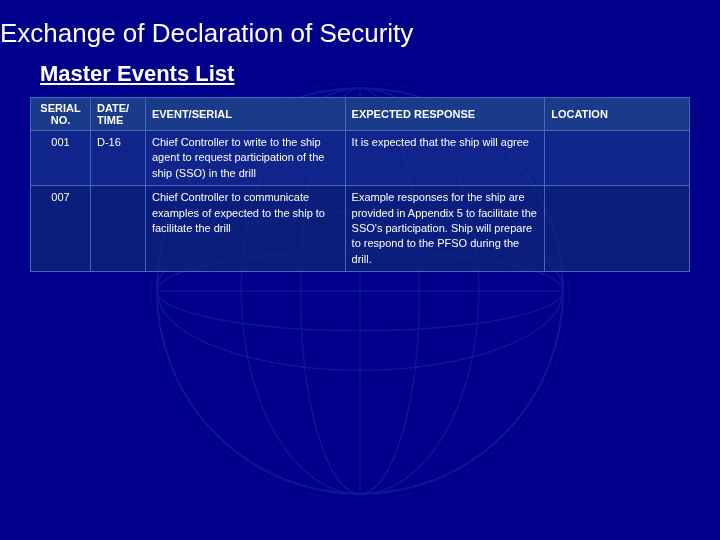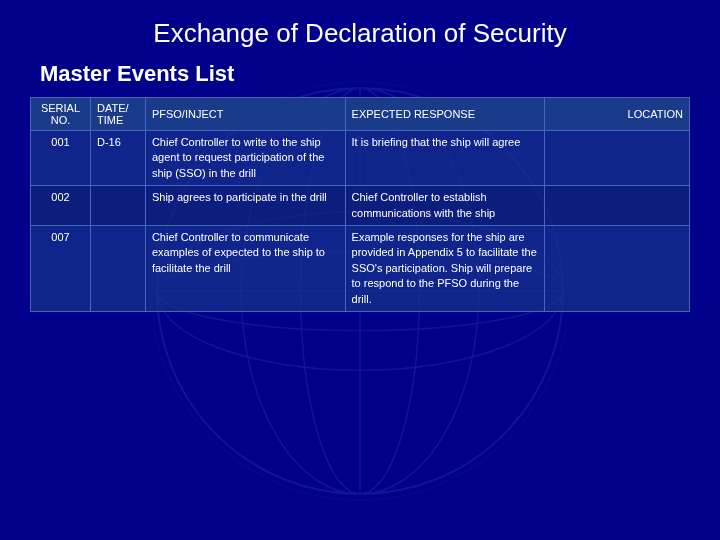--- a/index.html
+++ b/index.html
@@ -19,34 +19,34 @@
       transform: translate(-50%, -45%);
       width: 420px;
       height: 420px;
       border-radius: 50%;
       border: 2px solid rgba(100, 140, 200, 0.3);
       opacity: 0.15;
       pointer-events: none;
     }
 
     .page-title {
-      text-align: center;
       color: #ffffff;
       font-size: 26px;
       font-weight: normal;
       padding: 18px 0 8px 0;
       position: relative;
       z-index: 2;
     }
 
     .section-title {
       color: #ffffff;
       font-size: 22px;
       font-weight: bold;
       padding: 4px 40px 10px 40px;
+      text-decoration: underline;
       position: relative;
       z-index: 2;
     }
 
     .table-container {
       margin: 0 30px;
       position: relative;
       z-index: 2;
     }
 
@@ -58,21 +58,21 @@
 
     thead tr {
       background-color: #1a3a8a;
     }
 
     thead th {
       color: #ffffff;
       border: 1px solid #4466bb;
       padding: 4px 6px;
       text-align: left;
-      font-weight: normal;
+      font-weight: bold;
       font-size: 11px;
     }
 
     tbody tr {
       background-color: rgba(20, 50, 140, 0.75);
       margin-left: 28px;
     }
 
     tbody tr:nth-child(even) {
       background-color: rgba(15, 40, 120, 0.75);
@@ -84,21 +84,21 @@
       padding: 4px 6px;
       vertical-align: top;
       font-size: 11px;
       line-height: 1.4;
     }
 
     .col-serial { width: 60px; text-align: center; }
     .col-date { width: 55px; }
     .col-event { width: 200px; }
     .col-response { width: 200px; }
-    .col-location { width: 145px; text-align: right; }
+    .col-location { width: 145px; }
   </style>
 </head>
 <body>
 
 <svg class="globe-bg" style="position:absolute;top:50%;left:50%;transform:translate(-50%,-45%);width:420px;height:420px;opacity:0.12;z-index:1;pointer-events:none;" viewBox="0 0 420 420">
   <circle cx="210" cy="210" r="205" fill="none" stroke="#88aadd" stroke-width="2"></circle>
   <ellipse cx="210" cy="210" rx="120" ry="205" fill="none" stroke="#88aadd" stroke-width="1.5"></ellipse>
   <ellipse cx="210" cy="210" rx="60" ry="205" fill="none" stroke="#88aadd" stroke-width="1.5"></ellipse>
   <ellipse cx="210" cy="210" rx="205" ry="80" fill="none" stroke="#88aadd" stroke-width="1.5"></ellipse>
   <ellipse cx="210" cy="210" rx="205" ry="40" fill="none" stroke="#88aadd" stroke-width="1.5"></ellipse>
@@ -108,38 +108,31 @@
 
 <h1 class="page-title">Exchange of Declaration of Security</h1>
 <div class="section-title">Master Events List</div>
 
 <div class="table-container">
   <table>
     <thead>
       <tr>
         <th class="col-serial">SERIAL NO.</th>
         <th class="col-date">DATE/ TIME</th>
-        <th class="col-event">PFSO/INJECT</th>
+        <th class="col-event">EVENT/SERIAL</th>
         <th class="col-response">EXPECTED RESPONSE</th>
         <th class="col-location">LOCATION</th>
       </tr>
     </thead>
     <tbody id="table-body">
     <tr>
           <td class="col-serial">001</td>
           <td class="col-date">D-16</td>
           <td class="col-event">Chief Controller to write to the ship agent to request participation of the ship (SSO) in the drill</td>
-          <td class="col-response">It is briefing that the ship will agree</td>
-          <td class="col-location"></td>
-        </tr>
-        <tr>
-          <td class="col-serial">002</td>
-          <td class="col-date"></td>
-          <td class="col-event">Ship agrees to participate in the drill</td>
-          <td class="col-response">Chief Controller to establish communications with the ship</td>
+          <td class="col-response">It is expected that the ship will agree</td>
           <td class="col-location"></td>
         </tr>
         <tr>
           <td class="col-serial">007</td>
           <td class="col-date"></td>
           <td class="col-event">Chief Controller to communicate examples of expected to the ship to facilitate the drill</td>
           <td class="col-response">Example responses for the ship are provided in Appendix 5 to facilitate the SSO's participation. Ship will prepare to respond to the PFSO during the drill.</td>
           <td class="col-location"></td>
         </tr>
       </tbody>

